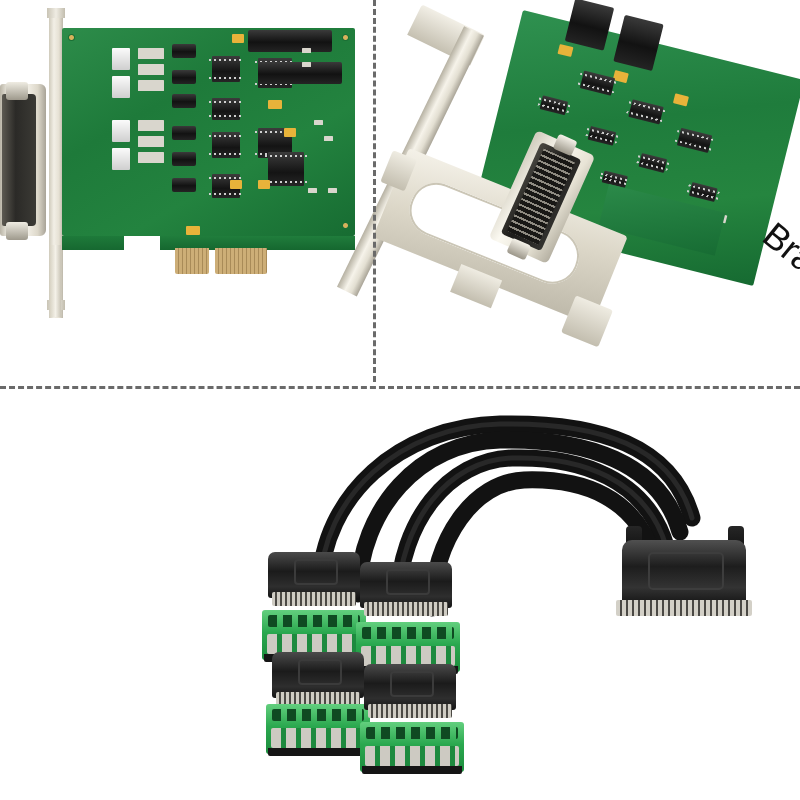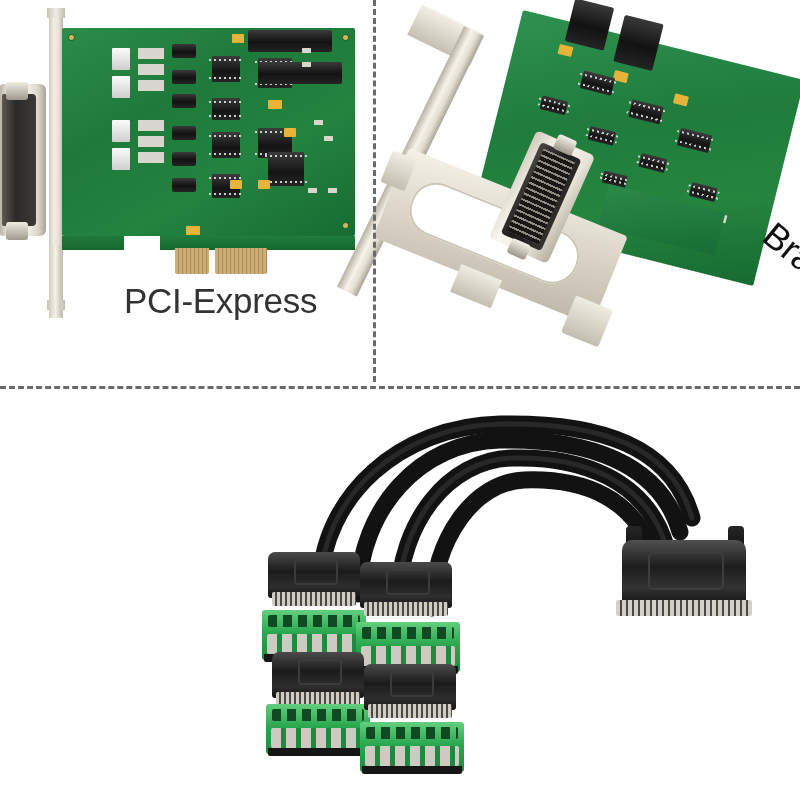--- a/index.html
+++ b/index.html
@@ -211,21 +211,20 @@
       <div class="smd" style="left:246px;top:160px;width:9px;height:5px;"></div>
       <div class="smd" style="left:266px;top:160px;width:9px;height:5px;"></div>
     </div>
 
     <div class="pcb1-notch"></div>
     <div class="pcb1-tab"></div>
     <div class="smd-y" style="left:186px;top:226px;width:14px;height:9px;"></div>
     <div class="fing" id="fing-a"></div>
     <div class="fing" id="fing-b"></div>
 
-    <div class="cap" id="cap-pcie">PCI-Express</div>
   </div>
 
   <div id="panel2">
 
     <div class="pcb2">
       <div class="can" style="left:48px;top:-24px;width:40px;height:44px;"></div>
       <div class="can" style="left:100px;top:-20px;width:40px;height:48px;"></div>
       <div class="smd-y" style="left:44px;top:24px;width:14px;height:10px;"></div>
       <div class="smd-y" style="left:104px;top:36px;width:14px;height:10px;"></div>
       <div class="smd-y" style="left:168px;top:44px;width:14px;height:10px;"></div>

